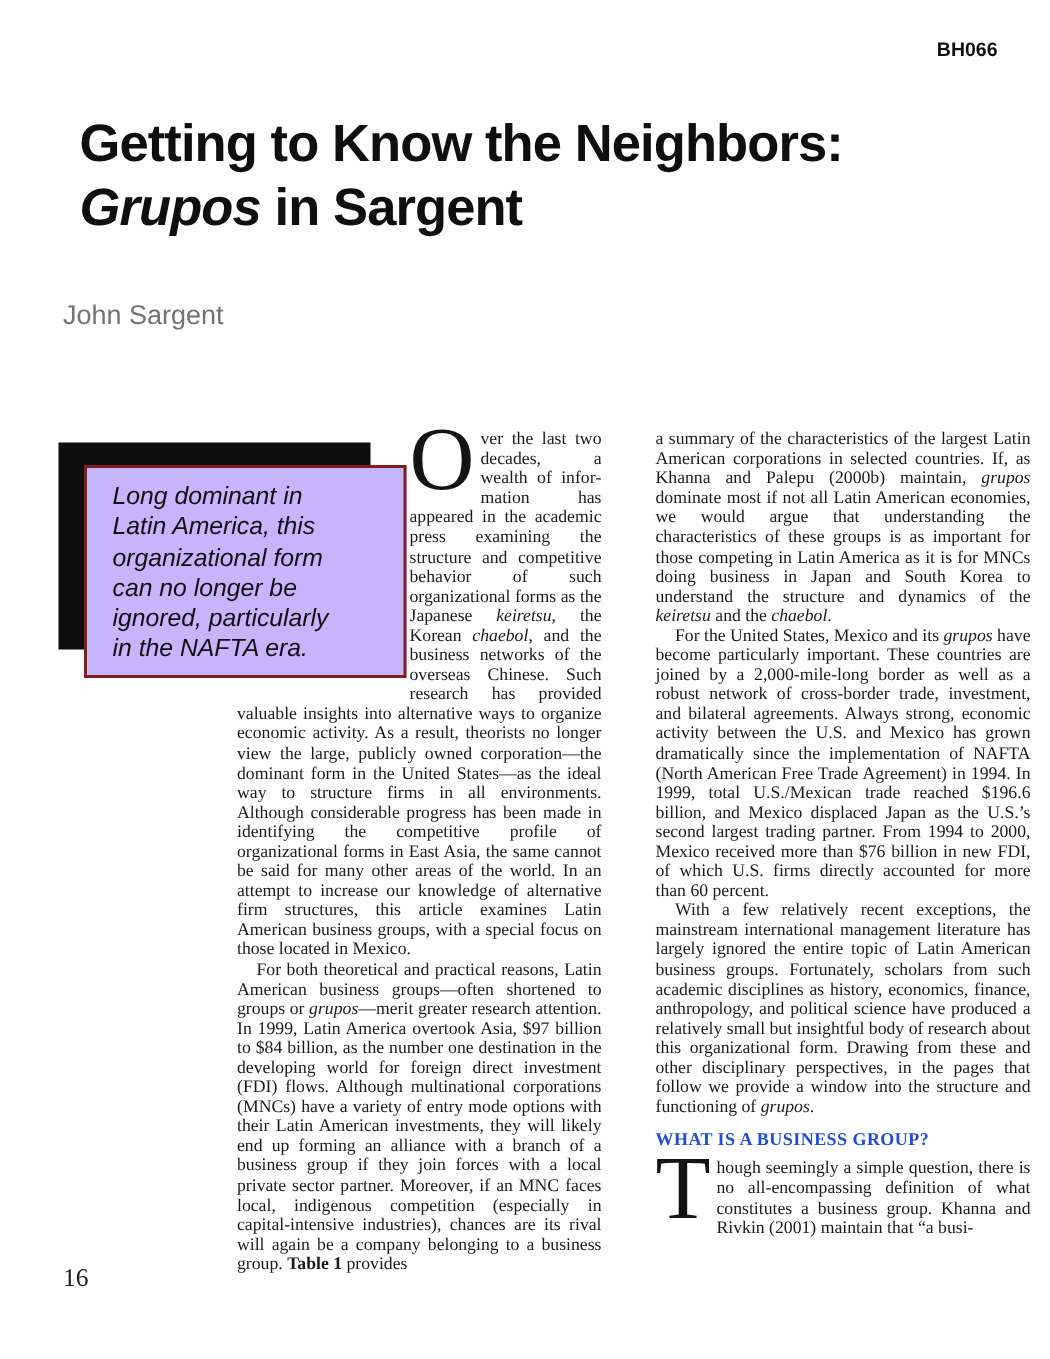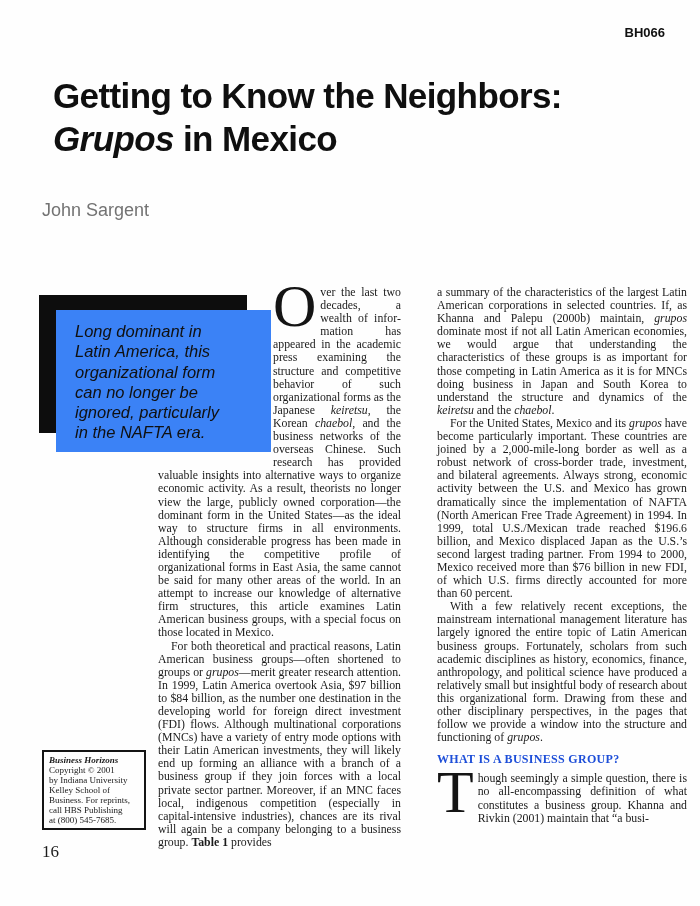--- a/index.html
+++ b/index.html
@@ -22,21 +22,21 @@
   .author {
     position:absolute; left:42px; top:200px;
     font-family:"Liberation Sans", sans-serif; font-size:18px; color:#737373;
   }
   .pq-shadow {
     position:absolute; left:39px; top:295px; width:208px; height:138px;
     background:#0d0d0d;
   }
   .pq-box {
     position:absolute; left:56px; top:310px; width:215px; height:142px;
-    box-sizing:border-box; background:#3b82f6; border:2px solid #3b82f6;
+    box-sizing:border-box; background:#c4b5fd; border:2px solid #7f1d1d;
     padding:9px 37px 0 17px;
   }
   .pq-box p {
     margin:0; font-family:"Liberation Sans", sans-serif; font-style:italic;
     font-size:16.5px; line-height:20.3px; color:#101010;
   }
   .col {
     position:absolute; top:286px; text-align:justify;
     font-size:11.8px; line-height:13.1px; color:#1a1a1a;
   }
@@ -67,21 +67,21 @@
     position:absolute; right:35px; top:842px; font-size:11.5px;
   }
 </style>
 </head>
 <body>
 
 <div class="page">
 
   <div class="doc-code">BH066</div>
 
-  <h1 class="title"><span>Getting to Know the Neighbors:</span><br><i>Grupos</i><span> in Mexico</span></h1>
+  <h1 class="title"><span>Getting to Know the Neighbors:</span><br><i>Grupos</i><span> in Sargent</span></h1>
 
   <div class="author">John Sargent</div>
 
   <div class="pq-shadow"></div>
   <div class="pq-box">
     <p>Long dominant in Latin America, this organizational form can no longer be ignored, particularly in the NAFTA era.</p>
   </div>
 
   <div class="col col-left">
     <div class="quote-spacer"></div>
@@ -90,25 +90,16 @@
   </div>
 
   <div class="col col-right">
     <p>a summary of the characteristics of the largest Latin American corporations in selected countries. If, as Khanna and Palepu (2000b) maintain, <i>grupos</i> dominate most if not all Latin American econo­mies, we would argue that understanding the characteristics of these groups is as important for those competing in Latin America as it is for MNCs doing business in Japan and South Korea to understand the structure and dynamics of the <i>keiretsu</i> and the <i>chaebol</i>.</p>
     <p class="indent">For the United States, Mexico and its <i>grupos</i> have become particularly important. These coun­tries are joined by a 2,000-mile-long border as well as a robust network of cross-border trade, investment, and bilateral agreements. Always strong, economic activity between the U.S. and Mexico has grown dramatically since the imple­mentation of NAFTA (North American Free Trade Agreement) in 1994. In 1999, total U.S./Mexican trade reached $196.6 billion, and Mexico dis­placed Japan as the U.S.’s second largest trading partner. From 1994 to 2000, Mexico received more than $76 billion in new FDI, of which U.S. firms directly accounted for more than 60 percent.</p>
     <p class="indent">With a few relatively recent exceptions, the mainstream international management literature has largely ignored the entire topic of Latin Ameri­can business groups. Fortunately, scholars from such academic disciplines as history, economics, finance, anthropology, and political science have produced a relatively small but insightful body of research about this organizational form. Drawing from these and other disciplinary perspectives, in the pages that follow we provide a window into the structure and functioning of <i>grupos</i>.</p>
     <h2 class="section-heading">WHAT IS A BUSINESS GROUP?</h2>
     <p><span class="dropcap">T</span><span>hough seemingly a simple question, there is no all-encompassing definition of what constitutes a business group. Khanna and Rivkin (2001) maintain that “a busi-</span></p>
   </div>
 
-  <div class="copyright">
-    <div class="c-line first">Business Horizons</div>
-    <div class="c-line">Copyright © 2001</div>
-    <div class="c-line">by Indiana University</div>
-    <div class="c-line">Kelley School of</div>
-    <div class="c-line">Business. For reprints,</div>
-    <div class="c-line">call HBS Publishing</div>
-    <div class="c-line">at (800) 545-7685.</div>
-  </div>
 
   <div class="footer-num">16</div>
 
 </div>
 
 </body></html>

